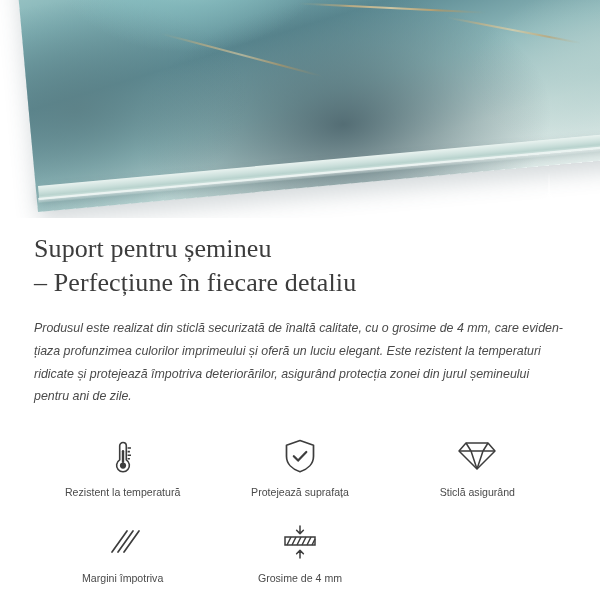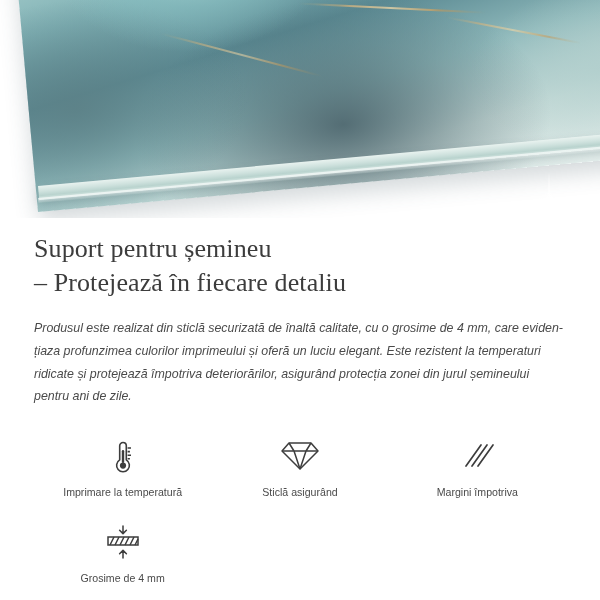--- a/index.html
+++ b/index.html
@@ -191,40 +191,49 @@
         </div>
       <div class="sparkle s2">
           <span class="sparkle-core"></span>
         </div>
     </div>
   </div>
 
   <div class="content">
     <h1 class="headline">
       <span>Suport pentru șemineu</span>
-      <span class="line2">– Protejează în fiecare detaliu</span>
+      <span class="line2">– Perfecțiune în fiecare detaliu</span>
     </h1>
 
     <p class="body-text">Produsul este realizat din sticlă securizată de înaltă calitate, cu o grosime de 4 mm, care eviden-țiaza profunzimea culorilor imprimeului și oferă un luciu elegant. Este rezistent la temperaturi ridicate și protejează împotriva deteriorărilor, asigurând protecția zonei din jurul șemineului pentru ani de zile.</p>
 
     <div class="features">
 
       <div class="feature">
         <div class="feature-icon">
           <svg width="34" height="38" viewBox="0 0 34 38" fill="none" stroke="#3d3d3d" stroke-width="1.6">
             <path d="M17 5.5a3.3 3.3 0 0 1 3.3 3.3v14.1a6.4 6.4 0 1 1-6.6 0V8.8A3.3 3.3 0 0 1 17 5.5z"></path>
             <circle cx="17" cy="28.6" r="3.1" fill="#3d3d3d" stroke="none"></circle>
             <rect x="15.8" y="13" width="2.4" height="13" rx="1.2" fill="#3d3d3d" stroke="none"></rect>
             <path d="M21.6 11h3.4M21.6 14.6h2.3M21.6 18.2h3.4M21.6 21.8h2.3"></path>
           </svg>
         </div>
-        <div class="feature-label">Imprimare la temperatură</div>
-      </div>
-
-
+        <div class="feature-label">Rezistent la temperatură</div>
+      </div>
+
+
+      <div class="feature">
+        <div class="feature-icon">
+          <svg width="36" height="38" viewBox="0 0 36 38">
+            <path d="M18 3.5 4.5 8.2v11.1c0 7.3 5.6 12.9 13.5 15.4 7.9-2.5 13.5-8.1 13.5-15.4V8.2L18 3.5z" fill="none" stroke="#3d3d3d" stroke-width="1.7" stroke-linejoin="round"></path>
+            <path d="M11.8 19.2l4.3 4.4 8.2-8.6" fill="none" stroke="#3d3d3d" stroke-width="2.2" stroke-linecap="round" stroke-linejoin="round"></path>
+          </svg>
+        </div>
+        <div class="feature-label">Protejează suprafața</div>
+      </div>
 
       <div class="feature">
         <div class="feature-icon">
           <svg width="40" height="34" viewBox="0 0 40 34" fill="none" stroke="#3d3d3d" stroke-width="1.5" stroke-linejoin="round">
             <path d="M9 4h22l7 8-18 18L2 12 9 4z"></path>
             <path d="M2 12h36M9 4l5 8-4 0M31 4l-5 8 4 0M20 30l-6-18M20 30l6-18"></path>
           </svg>
         </div>
         <div class="feature-label">Sticlă asigurând</div>
       </div>

